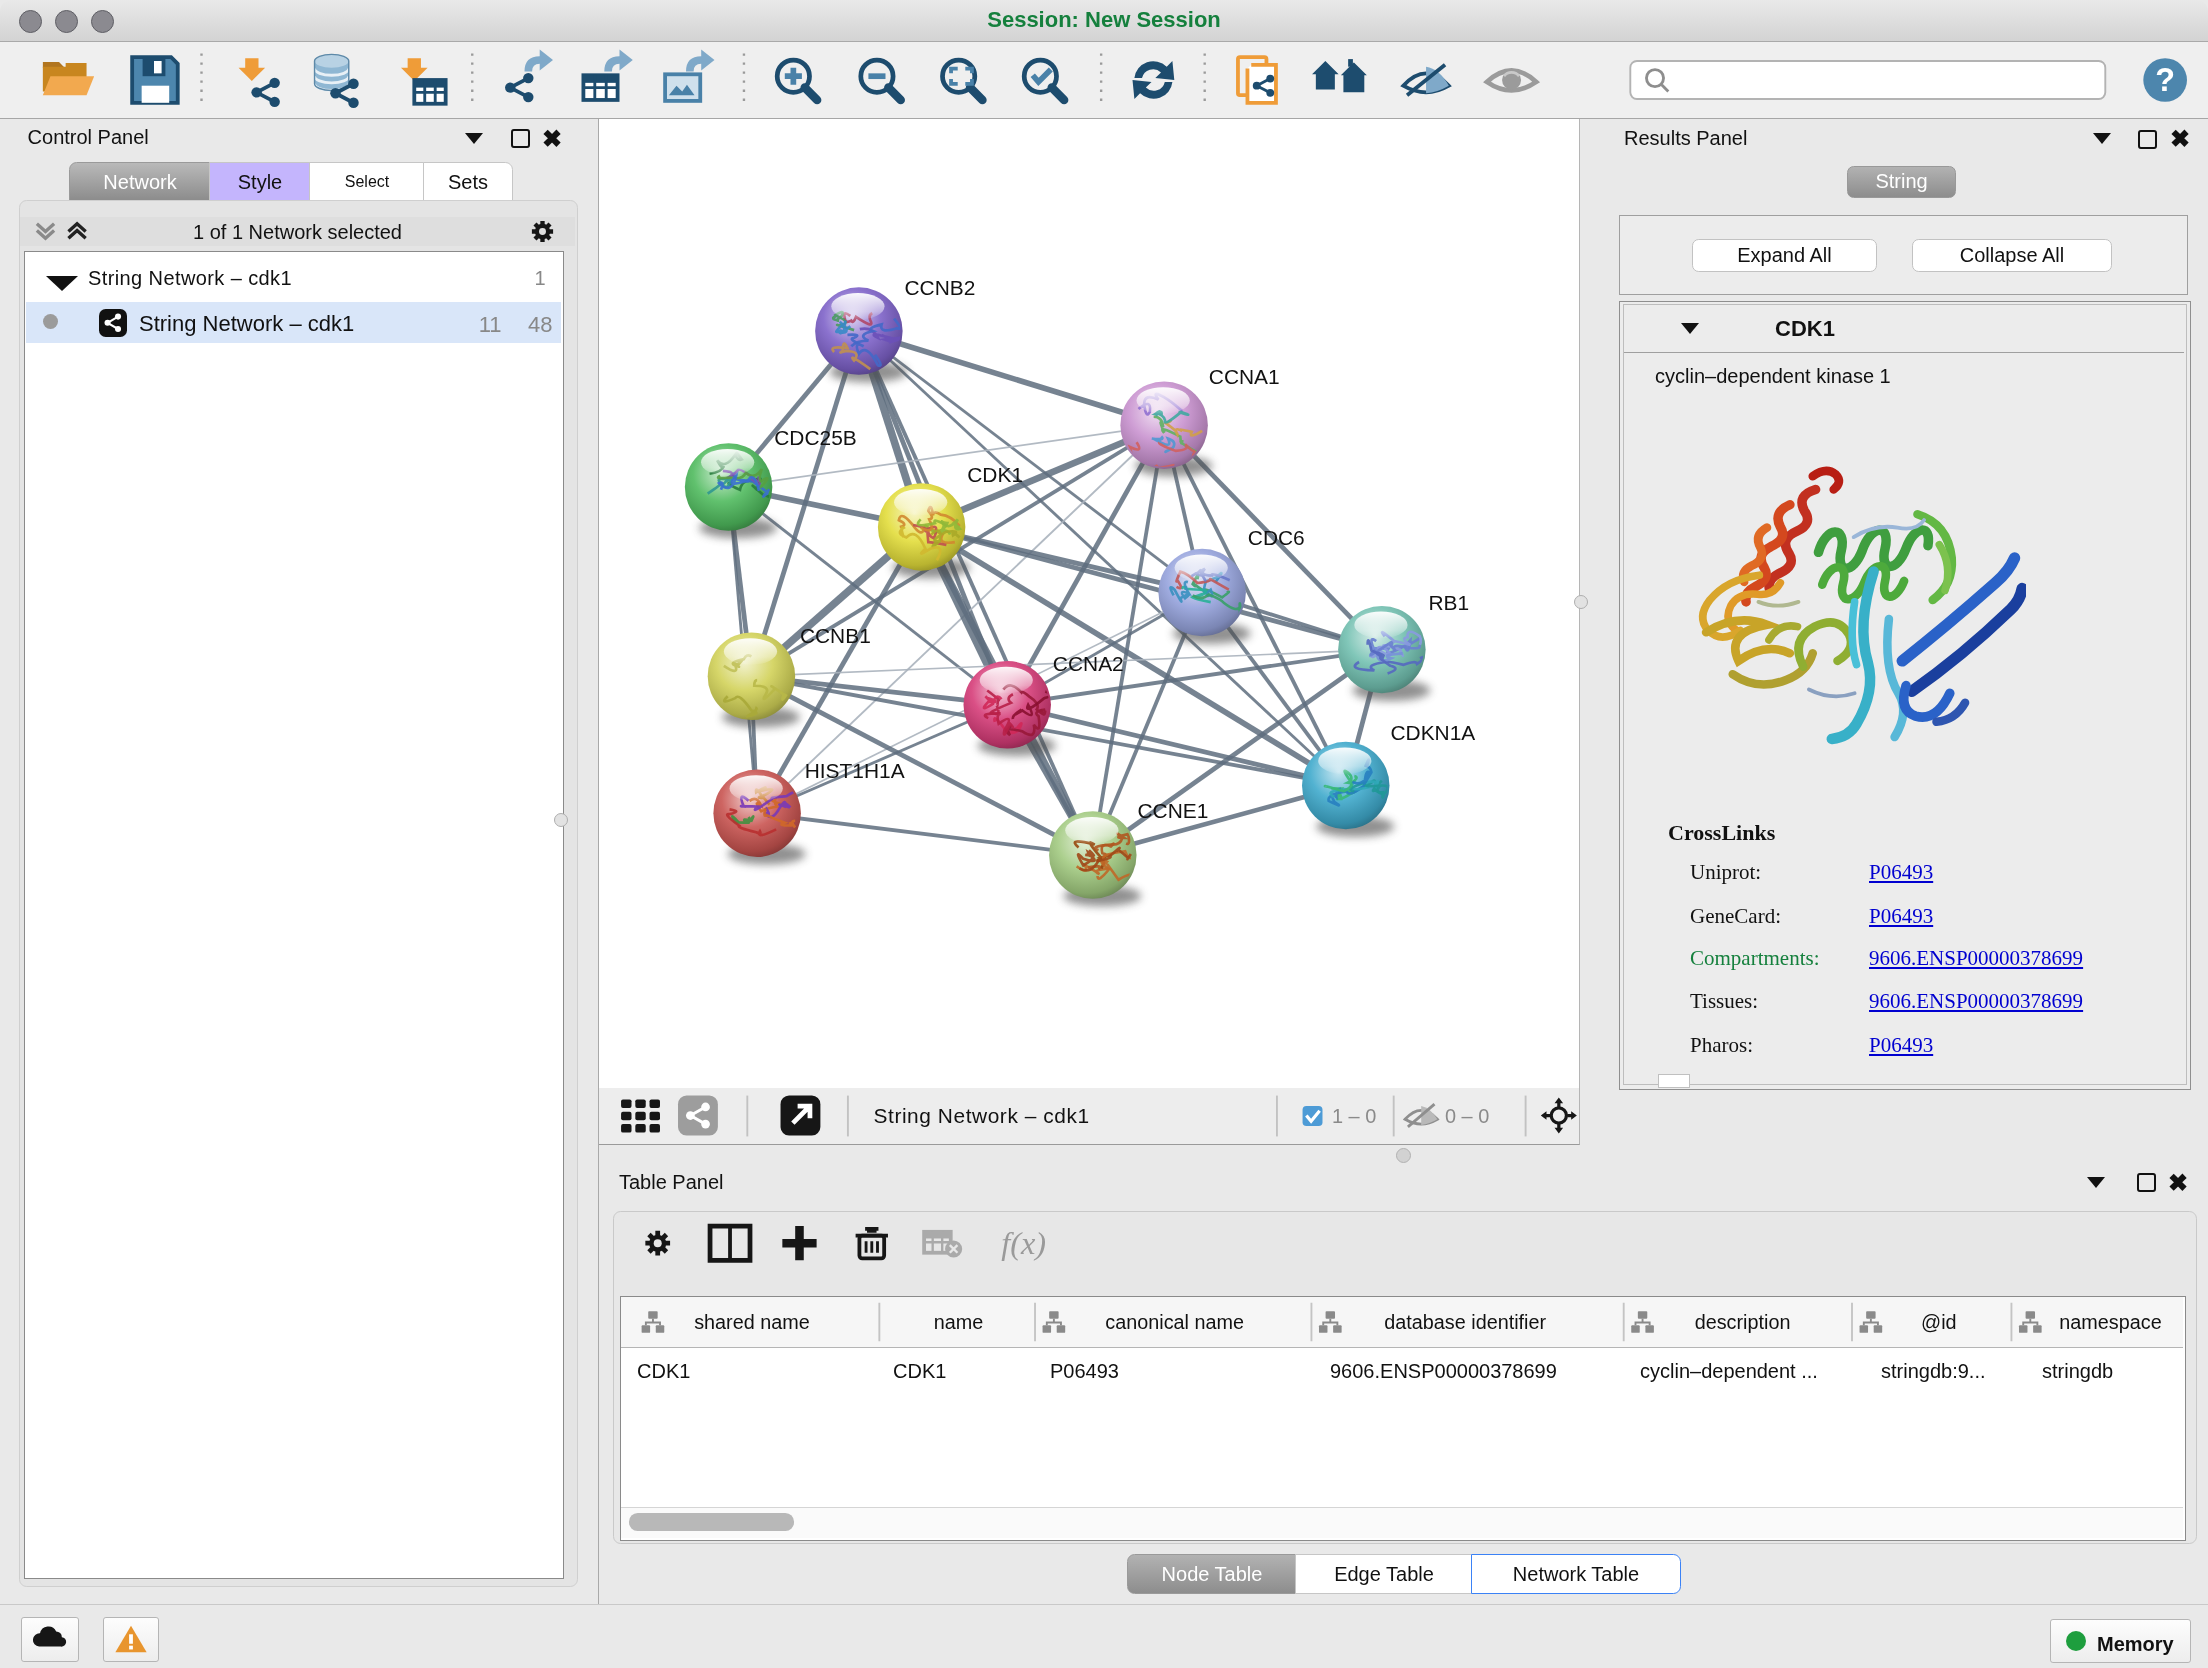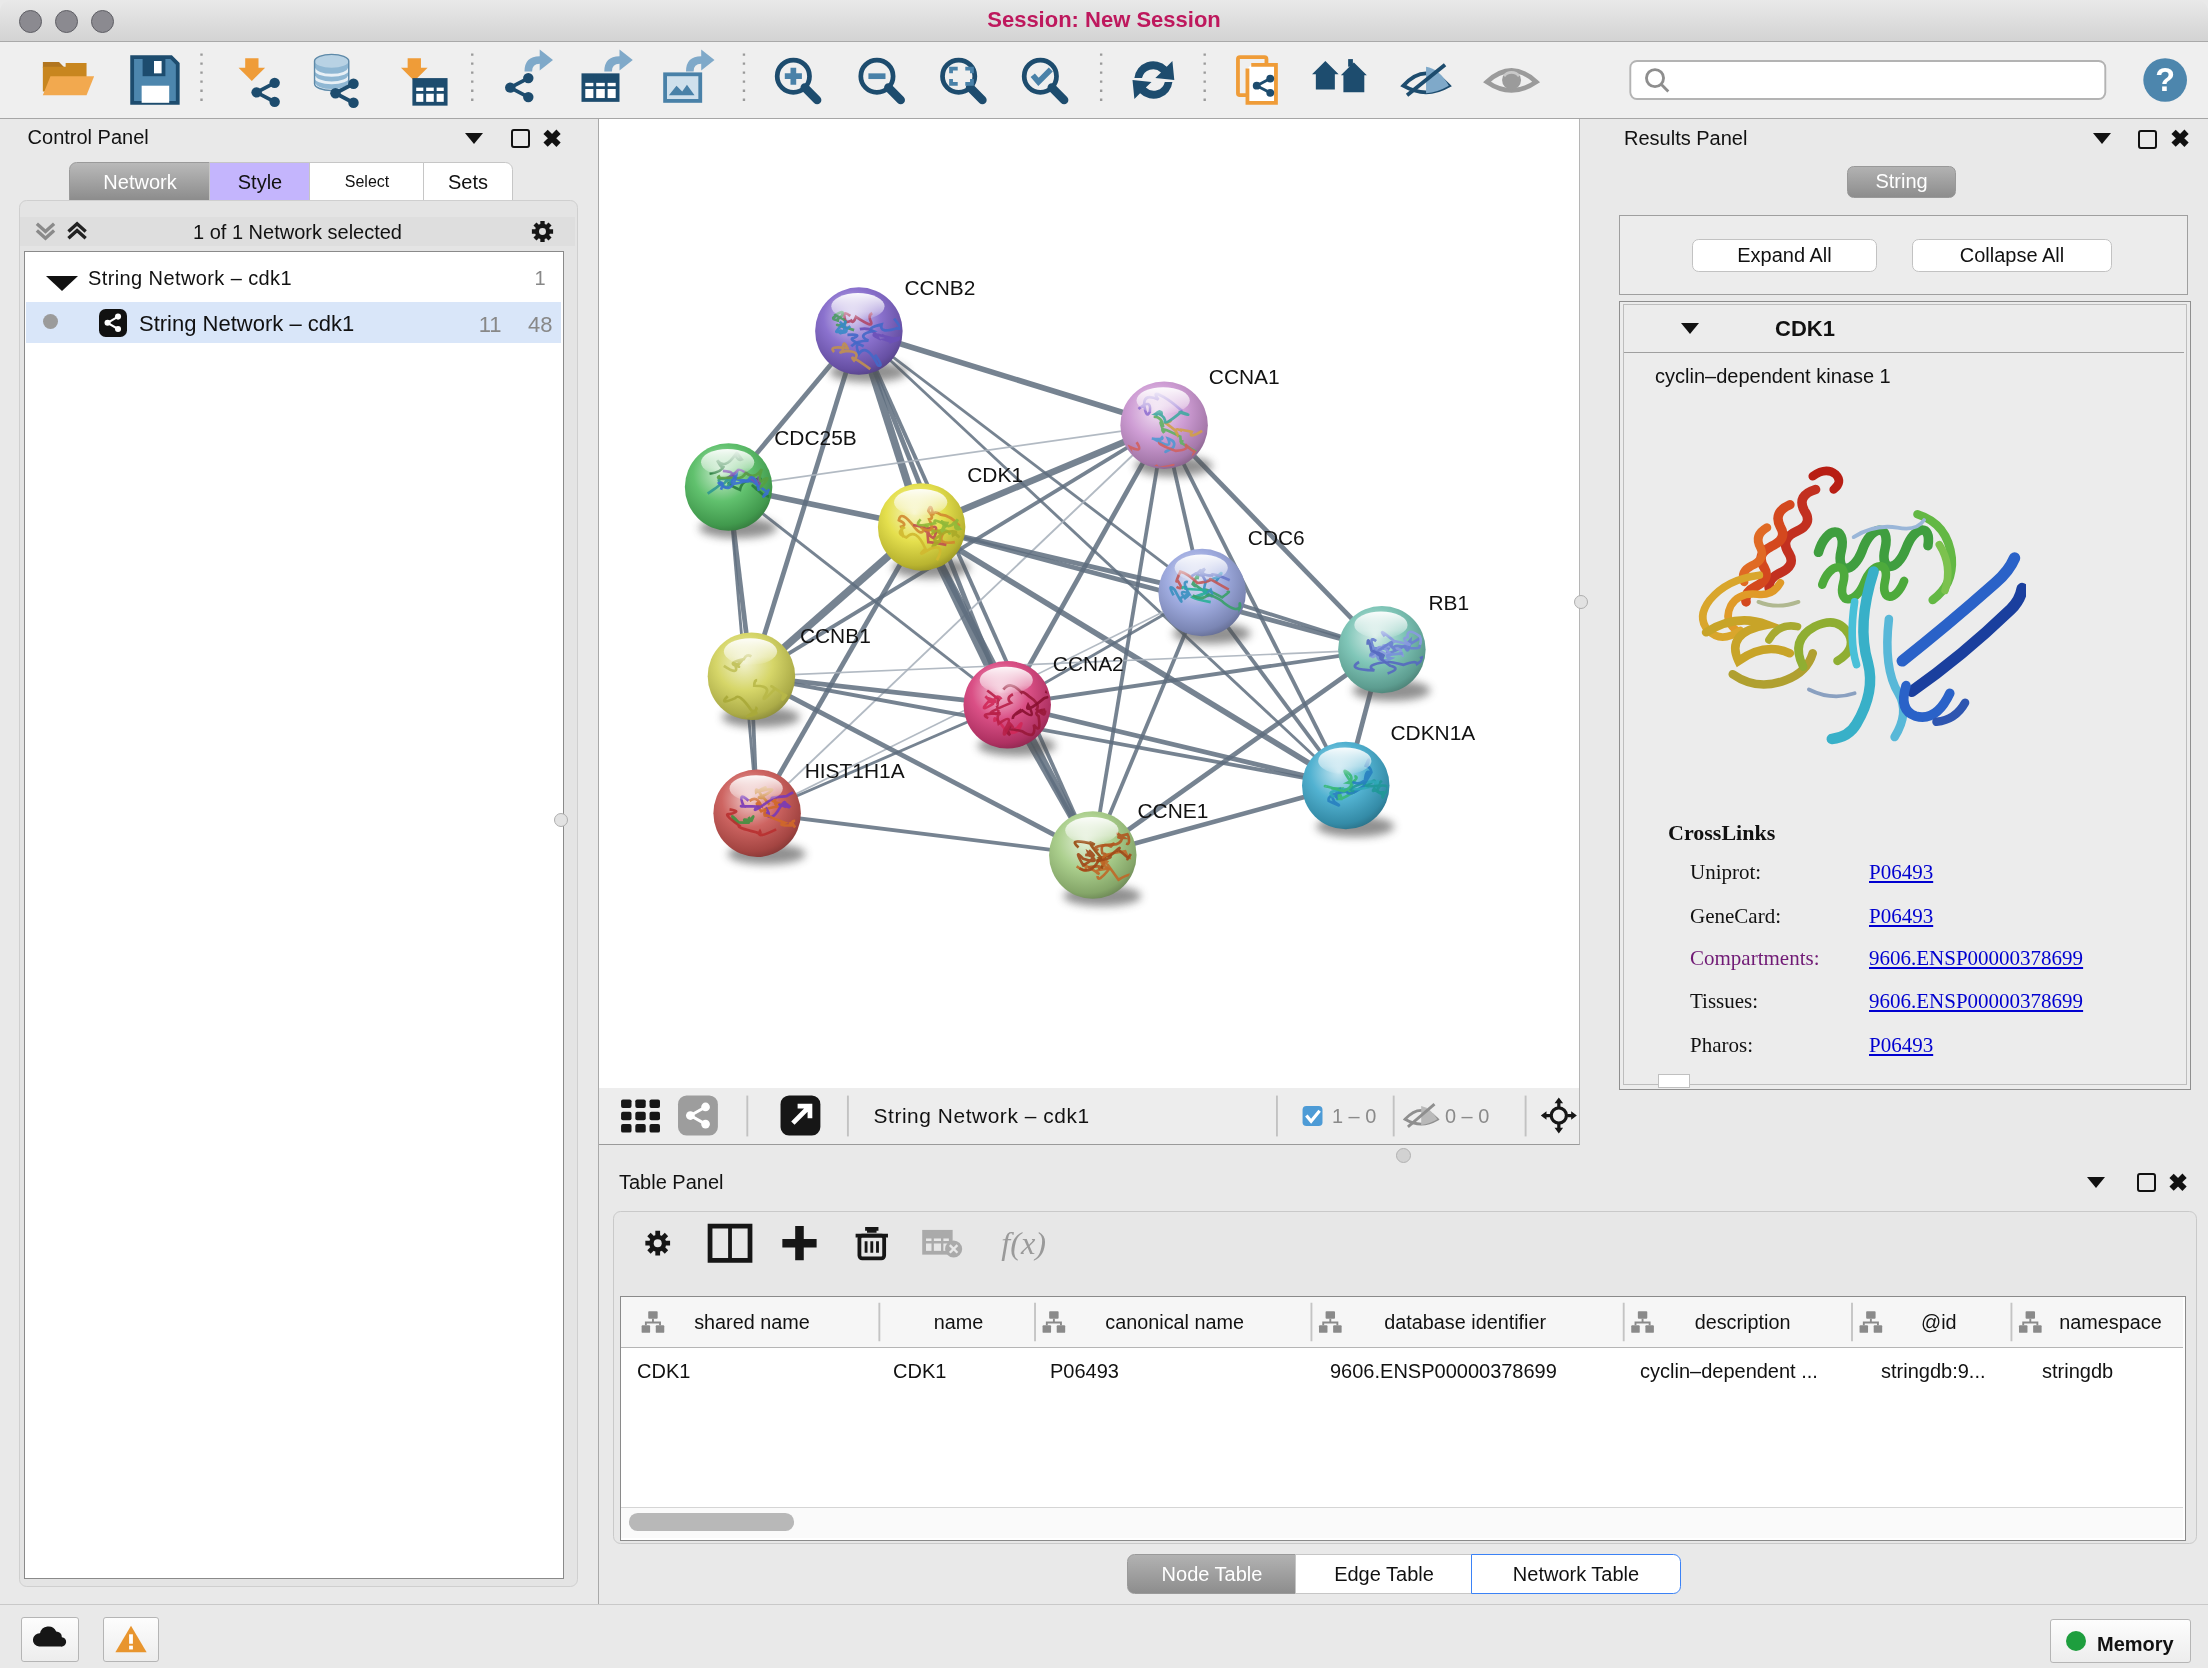--- a/index.html
+++ b/index.html
@@ -9,21 +9,21 @@
   .ttl{font-size:20px;color:#111;}
   svg{display:block;}
 </style>
 </head>
 <body>
 
 <div class="abs" style="left:0;top:0;width:2208px;height:41px;background:linear-gradient(#e9e9e9,#d3d3d3);border-bottom:1px solid #a9a9a9;border-radius:11.4px 11.4px 0 0;"></div>
 <div class="abs" style="left:19px;top:9.5px;width:21px;height:21px;border-radius:50%;background:#8b8a90;border:1.4px solid #5f5f65;"></div>
 <div class="abs" style="left:55px;top:9.5px;width:21px;height:21px;border-radius:50%;background:#8b8a90;border:1.4px solid #5f5f65;"></div>
 <div class="abs" style="left:91px;top:9.5px;width:21px;height:21px;border-radius:50%;background:#8b8a90;border:1.4px solid #5f5f65;"></div>
-<div class="abs" style="left:0;top:6.7px;width:2208px;text-align:center;font-size:22px;font-weight:bold;color:#be185d;">Session: New Session</div>
+<div class="abs" style="left:0;top:6.7px;width:2208px;text-align:center;font-size:22px;font-weight:bold;color:#15803d;">Session: New Session</div>
 
 <div class="abs" id="maintoolbar" style="left:0;top:42px;width:2208px;height:76px;background:#efefef;border-bottom:1px solid #a6a6a6;">
 <svg width="2208" height="76" viewBox="0 0 2322 80">
 <defs>
 <g id="shareg">
   <circle cx="-11" cy="0" r="5.5" fill="#1d4c6e"></circle>
           <circle cx="8" cy="-10" r="5.5" fill="#1d4c6e"></circle>
           <circle cx="8" cy="10" r="5.5" fill="#1d4c6e"></circle>
   <path d="M-11 0 L8 -10 M-11 0 L8 10" stroke="#1d4c6e" stroke-width="4" fill="none"></path>
 </g>
@@ -617,21 +617,21 @@
 <path d="M95 150 q20 8 42 0" stroke="#b0b890" stroke-width="4"></path>
 <path d="M148 242 q24 12 48 4" stroke="#8aa0c0" stroke-width="4"></path>
 </g>
 </svg>
 </div>
   <div class="abs" style="left:88px;top:701px;font-size:22px;font-weight:bold;color:#111;font-family:'Liberation Serif',serif;">CrossLinks</div>
   <div class="abs" style="left:110px;top:741px;font-size:21px;color:#111;font-family:'Liberation Serif',serif;">Uniprot:</div>
   <div class="abs" style="left:289px;top:741px;font-size:21px;color:#0000d0;text-decoration:underline;font-family:'Liberation Serif',serif;">P06493</div>
   <div class="abs" style="left:110px;top:785px;font-size:21px;color:#111;font-family:'Liberation Serif',serif;">GeneCard:</div>
   <div class="abs" style="left:289px;top:785px;font-size:21px;color:#0000d0;text-decoration:underline;font-family:'Liberation Serif',serif;">P06493</div>
-  <div class="abs" style="left:110px;top:827px;font-size:21px;color:#701a75;font-family:'Liberation Serif',serif;">Compartments:</div>
+  <div class="abs" style="left:110px;top:827px;font-size:21px;color:#15803d;font-family:'Liberation Serif',serif;">Compartments:</div>
   <div class="abs" style="left:289px;top:827px;font-size:21px;color:#0000d0;text-decoration:underline;font-family:'Liberation Serif',serif;">9606.ENSP00000378699</div>
   <div class="abs" style="left:110px;top:870px;font-size:21px;color:#111;font-family:'Liberation Serif',serif;">Tissues:</div>
   <div class="abs" style="left:289px;top:870px;font-size:21px;color:#0000d0;text-decoration:underline;font-family:'Liberation Serif',serif;">9606.ENSP00000378699</div>
   <div class="abs" style="left:110px;top:914px;font-size:21px;color:#111;font-family:'Liberation Serif',serif;">Pharos:</div>
   <div class="abs" style="left:289px;top:914px;font-size:21px;color:#0000d0;text-decoration:underline;font-family:'Liberation Serif',serif;">P06493</div>
   <div class="abs" style="left:78px;top:955px;width:29.5px;height:12.4px;background:#fff;border:1px solid #c0c0c0;"></div>
 </div>
 
 <div class="abs" id="tablepanel" style="left:599px;top:1162px;width:1609px;height:441px;">
   <div class="abs ttl" style="left:20px;top:8.6px;">Table Panel</div>

